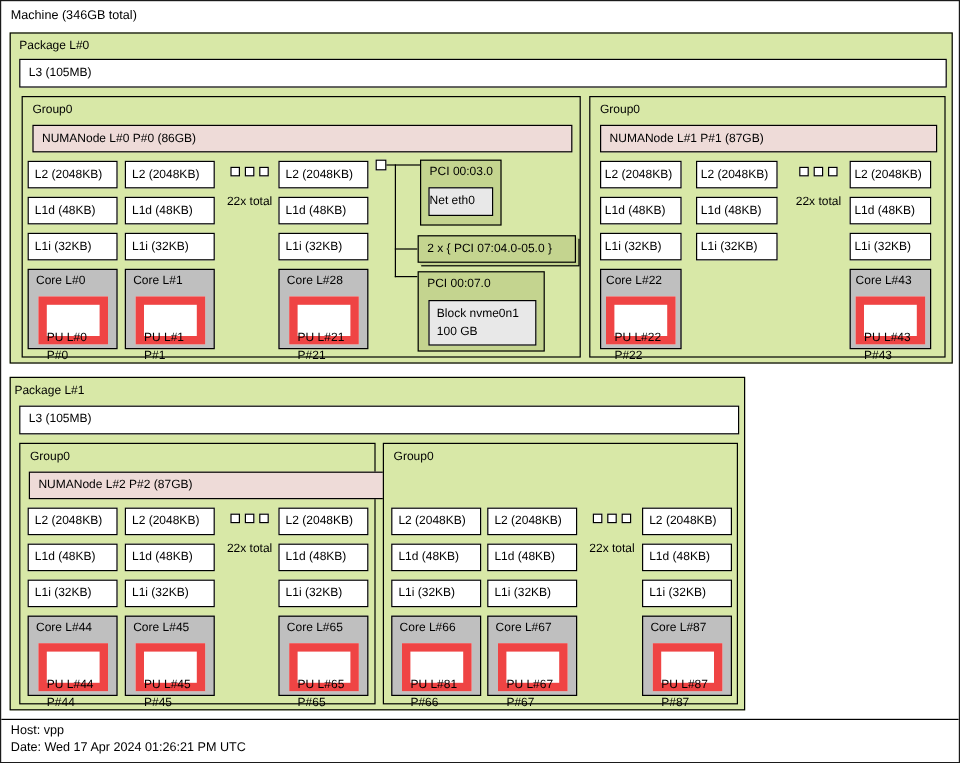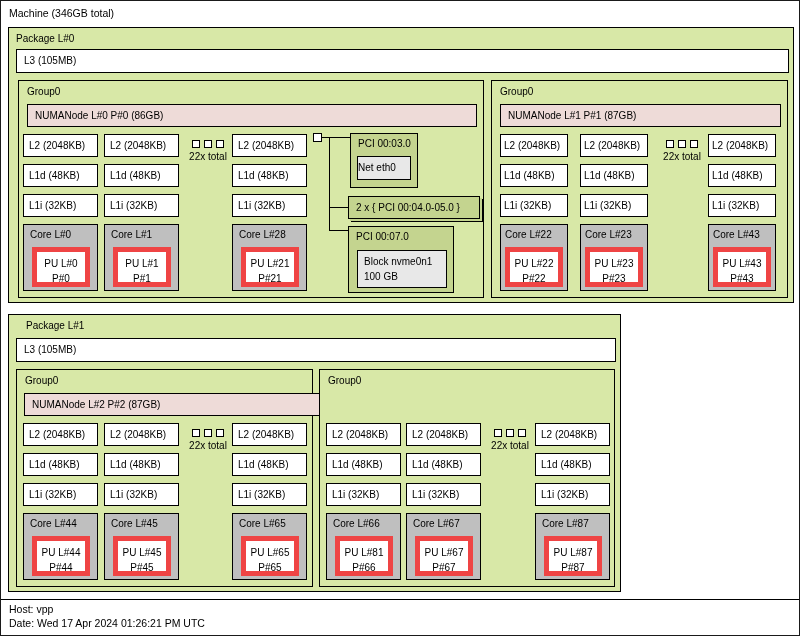--- a/index.html
+++ b/index.html
@@ -10,26 +10,26 @@
   .big{font-size:10.5px}
   .pkg,.group{background:var(--package-green,#d8e8a7)}
   .l3{background:#fff;line-height:22px;padding-left:7px;white-space:nowrap}
   .numa{background:var(--numa-pink,#eedbd8);line-height:21px;padding-left:7px;white-space:nowrap;height:23px}
   .cache{background:#fff;height:23px;line-height:21px;padding-left:5px;white-space:nowrap}
   .tight{padding-left:3px}
   .w75{width:75px}.w68{width:68px}
   .r0{top:53px}.r1{top:83px}.r2{top:113px}.r3{top:143px}
   .core{background:var(--core-gray,#bfbfbf);height:67px}
   .clabel{position:absolute;left:6px;top:4px;white-space:nowrap}
-  .pu{position:absolute;top:22px;width:58px;height:40px;background:#fff;border:5px solid #ef4444;box-sizing:border-box;
-      text-align:center;padding-top:4px;line-height:15px}
+  .pu{position:absolute;top:22px;width:58px;height:40px;background:#fff;border:7px solid #ef4444;box-sizing:border-box;
+      text-align:left;padding-top:20px;line-height:15px}
   .pu-l8{left:8px}.pu-l4{left:4px}
   .dash{position:absolute;width:46px;text-align:center}
   .sq{display:inline-block;width:8px;height:8px;background:#fff;border:1px solid #000;box-sizing:border-box;margin:0 2px}
-  .dash .t{margin-top:1px;line-height:11px;white-space:nowrap}
+  .dash .t{margin-top:13px;line-height:11px;white-space:nowrap}
   .pcibox{background:var(--pci-green,#c4d48f)}
   .dev{background:var(--device-gray,#e8e8e8)}
   .line{position:absolute;background:#000}
   .shadowed{box-shadow:2px 2px 0 0 var(--pci-green,#c4d48f),3px 3px 0 0 #000}
   .netlbl{line-height:22px;text-align:left;white-space:nowrap}
   .blk{padding:3px 0 0 6px;line-height:15px;white-space:nowrap}
   .multi{line-height:21px;padding-left:7px;white-space:nowrap}
 </style>
 </head>
 <body>
@@ -87,21 +87,21 @@
       <div class="line" style="left:303px;top:56px;width:28px;height:1px"></div>
       <div class="line" style="left:310px;top:56px;width:1px;height:94px"></div>
       <div class="line" style="left:310px;top:126px;width:19px;height:1px"></div>
       <div class="line" style="left:310px;top:149px;width:19px;height:1px"></div>
 
       <div class="b pcibox" style="left:331px;top:52px;width:68px;height:55px">
         <div class="lbl" style="left:7px;top:4px">PCI 00:03.0</div>
         <div class="b dev netlbl" style="left:6px;top:22px;width:54px;height:24px">Net eth0</div>
       </div>
 
-      <div class="b pcibox shadowed multi" style="left:329px;top:115px;width:132px;height:23px">2 x { PCI 00:04.0-05.0 }</div>
+      <div class="b pcibox shadowed multi" style="left:329px;top:115px;width:132px;height:23px">2 x { PCI 07:04.0-05.0 }</div>
 
       <div class="b pcibox" style="left:329px;top:145px;width:106px;height:67px">
         <div class="lbl" style="left:7px;top:4px">PCI 00:07.0</div>
         <div class="b dev blk" style="left:8px;top:23px;width:90px;height:38px">
           <div>Block nvme0n1</div>
           <div>100 GB</div>
         </div>
       </div>
     </div>
 
@@ -116,48 +116,41 @@
         <div class="clabel" style="left:4px">Core L#22</div>
         <div class="pu pu-l4">
           <div>PU L#22</div>
           <div>P#22</div>
         </div>
       </div>
 
       <div class="b cache tight w68 r0" style="left:88px">L2 (2048KB)</div>
       <div class="b cache tight w68 r1" style="left:88px">L1d (48KB)</div>
       <div class="b cache tight w68 r2" style="left:88px">L1i (32KB)</div>
-      <div class="b core w68 r3" style="left:88px">
-        <div class="clabel" style="left:4px">Core L#23</div>
-        <div class="pu pu-l4">
-          <div>PU L#23</div>
-          <div>P#23</div>
-        </div>
-      </div>
 
       <div class="dash" style="left:167px;top:58px">
         <div><span class="sq"></span><span class="sq"></span><span class="sq"></span></div>
         <div class="t">22x total</div>
       </div>
 
       <div class="b cache tight w68 r0" style="left:216px">L2 (2048KB)</div>
       <div class="b cache tight w68 r1" style="left:216px">L1d (48KB)</div>
       <div class="b cache tight w68 r2" style="left:216px">L1i (32KB)</div>
       <div class="b core w68 r3" style="left:216px">
         <div class="clabel" style="left:4px">Core L#43</div>
         <div class="pu pu-l4">
           <div>PU L#43</div>
           <div>P#43</div>
         </div>
       </div>
     </div>
   </div>
 
   <div class="b pkg" style="left:7px;top:313px;width:613px;height:278px">
-    <div class="lbl" style="left:17px;top:5px">Package L#1</div>
+    <div class="lbl" style="left:3px;top:5px">Package L#1</div>
     <div class="b l3" style="left:7px;top:23px;width:600px;height:24px">L3 (105MB)</div>
 
     <div class="b group" style="left:7px;top:54px;width:297px;height:218px">
       <div class="lbl" style="left:8px;top:5px">Group0</div>
       <div class="b numa" style="left:7px;top:23px;width:313px">NUMANode L#2 P#2 (87GB)</div>
 
       <div class="b cache w75 r0" style="left:6px">L2 (2048KB)</div>
       <div class="b cache w75 r1" style="left:6px">L1d (48KB)</div>
       <div class="b cache w75 r2" style="left:6px">L1i (32KB)</div>
       <div class="b core w75 r3" style="left:6px">

